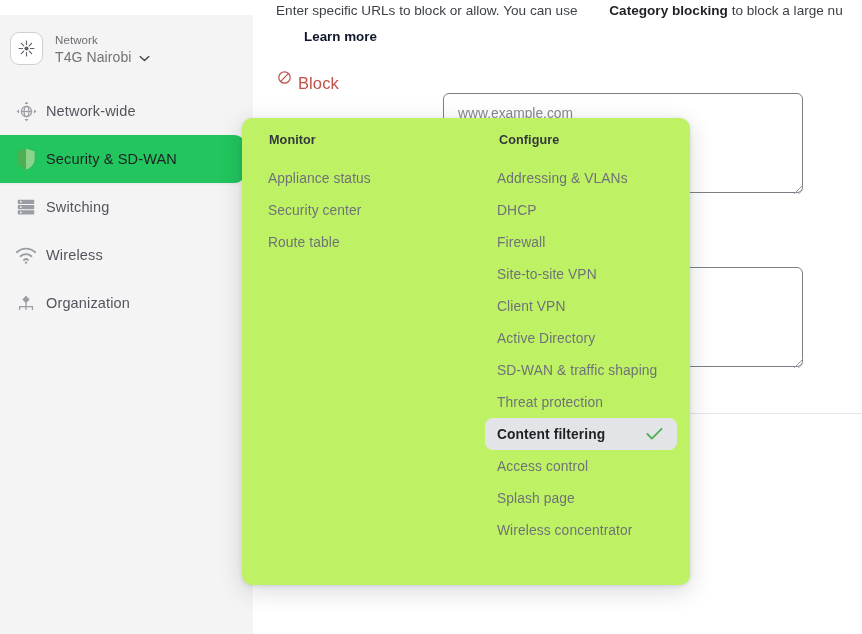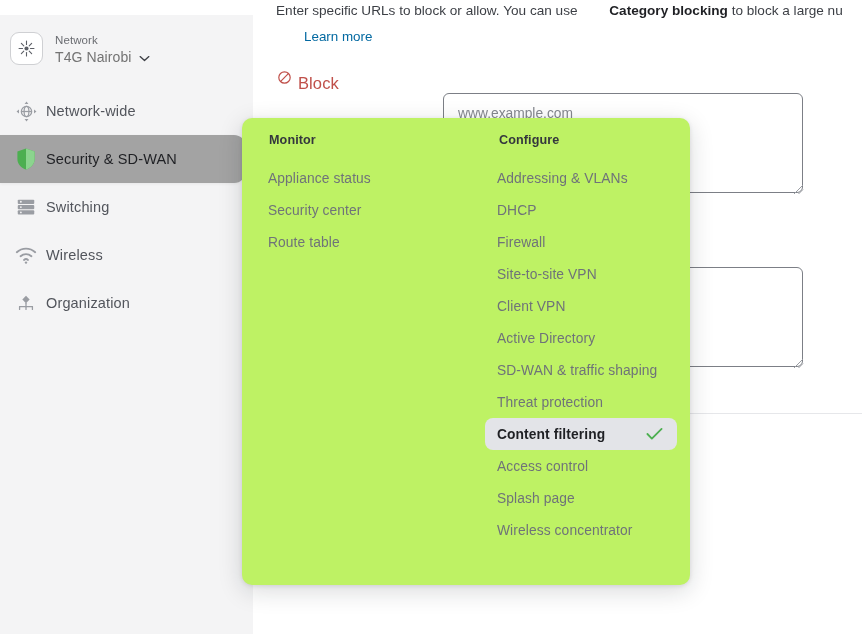--- a/index.html
+++ b/index.html
@@ -61,21 +61,21 @@
   }
   .nav-item .nav-icon {
     width: 28px; height: 28px;
     display: flex; align-items: center; justify-content: center;
     flex: 0 0 auto;
   }
   .nav-item .nav-label {
     font-size: 14.5px; color: #52555c; letter-spacing: .15px;
   }
   .nav-item.active {
-    background: #a3a3a3;
+    background: #22c55e;
     border-top-right-radius: 12px;
     border-bottom-right-radius: 12px;
     width: 246px;
     box-shadow: 0 1px 3px rgba(0,0,0,.06);
   }
   .nav-item.active .nav-label { color: #1f2024; }
 
   
   .main {
     position: absolute;
@@ -90,22 +90,22 @@
     font-size: 13.6px;
     color: #3c3f45;
     line-height: 1.55;
     white-space: nowrap;
   }
   .intro b { font-weight: 700; color: #1f2024; margin-left: 28px; }
   .learn-more {
     position: absolute;
     left: 27px; top: 29px;
     font-size: 13.4px;
-    font-weight: 400;
-    color: #0369a1;
+    font-weight: 700;
+    color: #0f172a;
     text-decoration: none;
     cursor: pointer;
     padding-left: 24px;
   }
   .block-head {
     position: absolute;
     left: 24px; top: 66px;
     display: flex; align-items: center; gap: 6px;
   }
   .block-head .bh-label {

